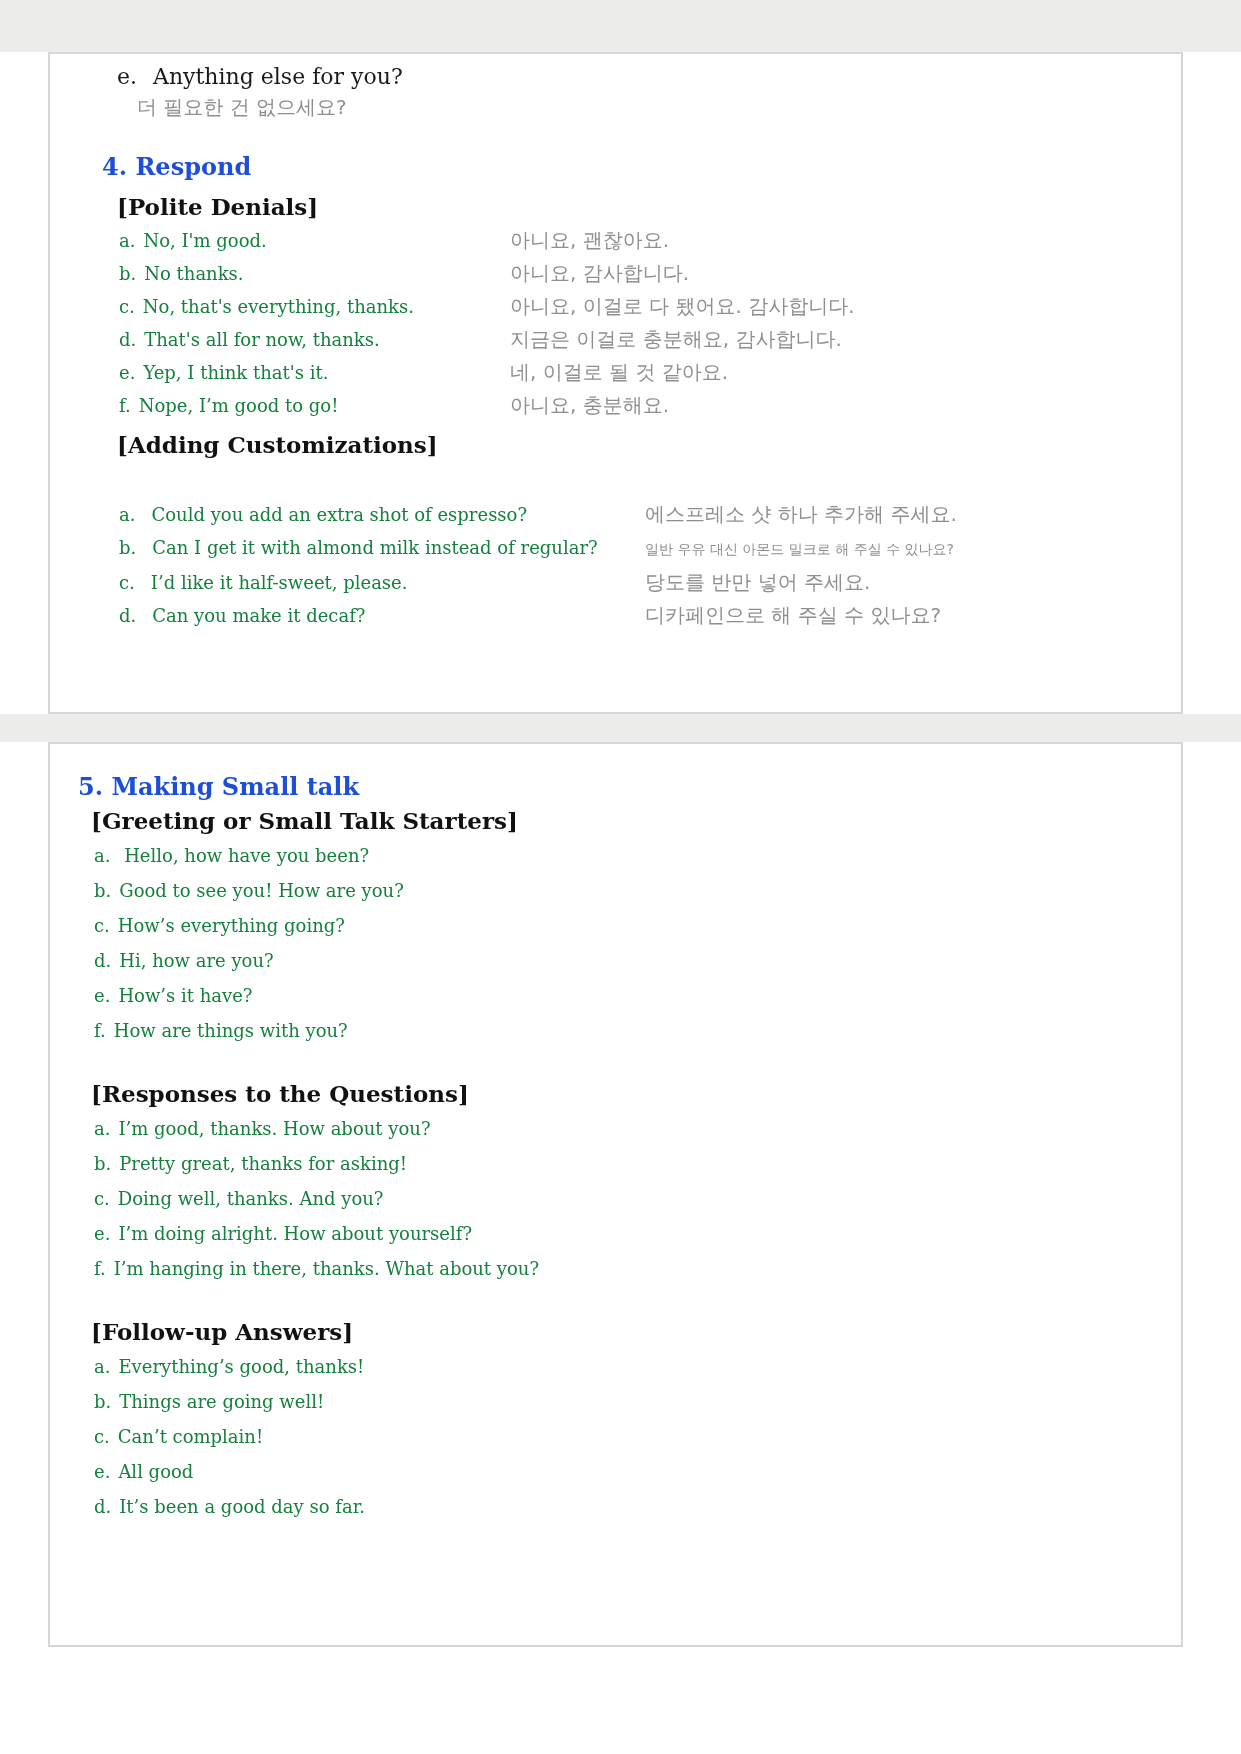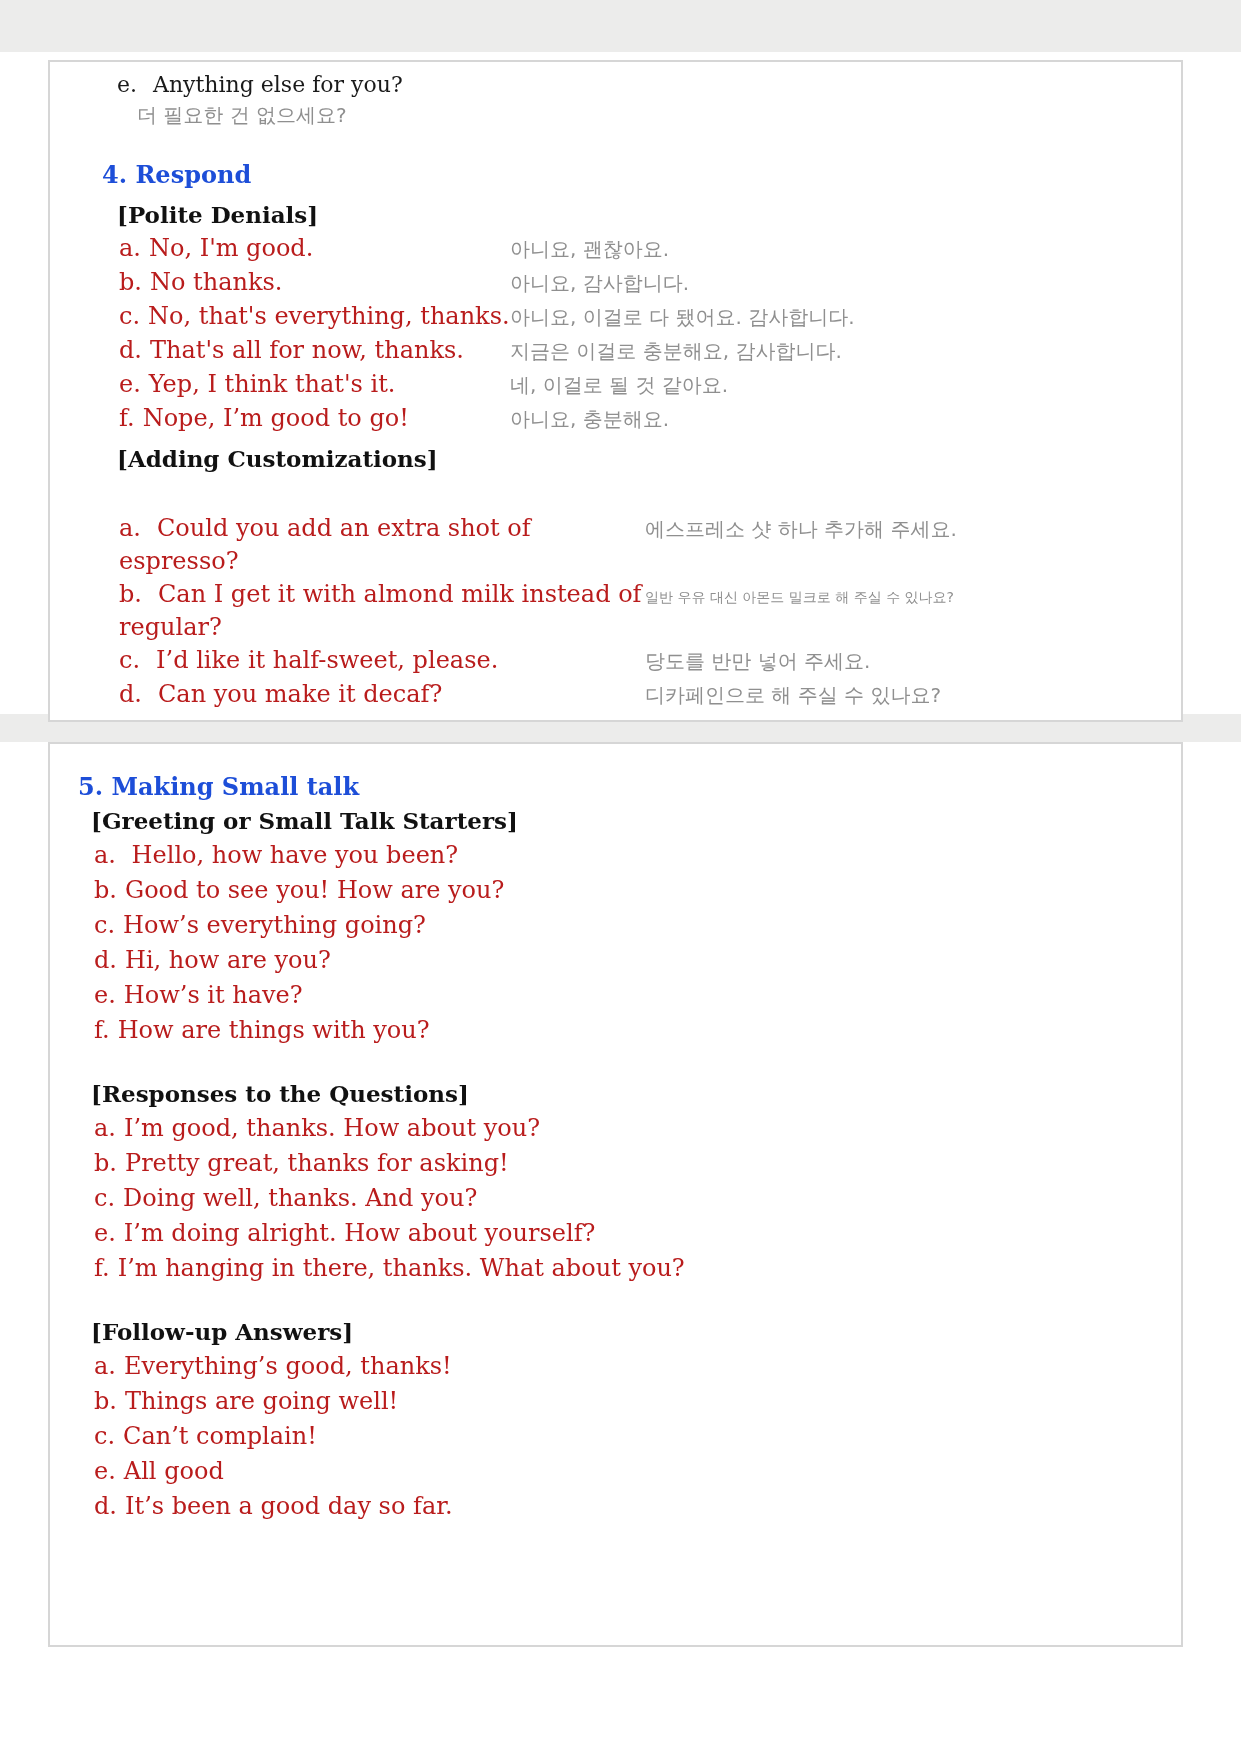--- a/index.html
+++ b/index.html
@@ -25,21 +25,21 @@
   #strip-gap { top: 714px; height: 28px; }
 
   .card {
     position: absolute;
     left: 48px;
     width: 1135px;
     background: #ffffff;
     border: 2px solid #d6d6d6;
     box-sizing: border-box;
   }
-  #card-respond { top: 60px; height: 662px; padding: 8px 26px 0 52px; }
+  #card-respond { top: 52px; height: 662px; padding: 8px 26px 0 52px; }
   #card-smalltalk { top: 742px; height: 905px; padding: 26px 26px 0 28px; }
 
   .section-title {
     font-weight: bold;
     font-size: 24px;
     color: #1d4ed8;
     line-height: 34px;
   }
   .group-heading {
     font-weight: bold;
@@ -58,21 +58,21 @@
     color: #8f8f8f;
     line-height: 30px;
   }
   #card-respond .section-title { margin-top: 28px; }
   #card-respond .group-heading { margin-top: 6px; margin-left: 15px; }
   #custom-heading { margin-top: 76px; }
 
   .list { margin-left: 17px; }
   .row { display: flex; align-items: baseline; }
   #card-respond .row { line-height: 33px; }
-  .row .en { font-size: 24px; color: #b91c1c; flex: 0 0 auto; }
+  .row .en { font-size: 18px; color: #15803d; flex: 0 0 auto; }
   .row .lbl { margin-right: 8px; }
   #denial-list .en { width: 391px; }
   #custom-list { margin-top: 36px; }
   #custom-list .en { width: 526px; }
   #custom-list .lbl { margin-right: 16px; }
   .row .ko {
     font-family: "DejaVu Sans", "Liberation Sans", sans-serif;
     font-size: 20px;
     color: #8f8f8f;
   }

